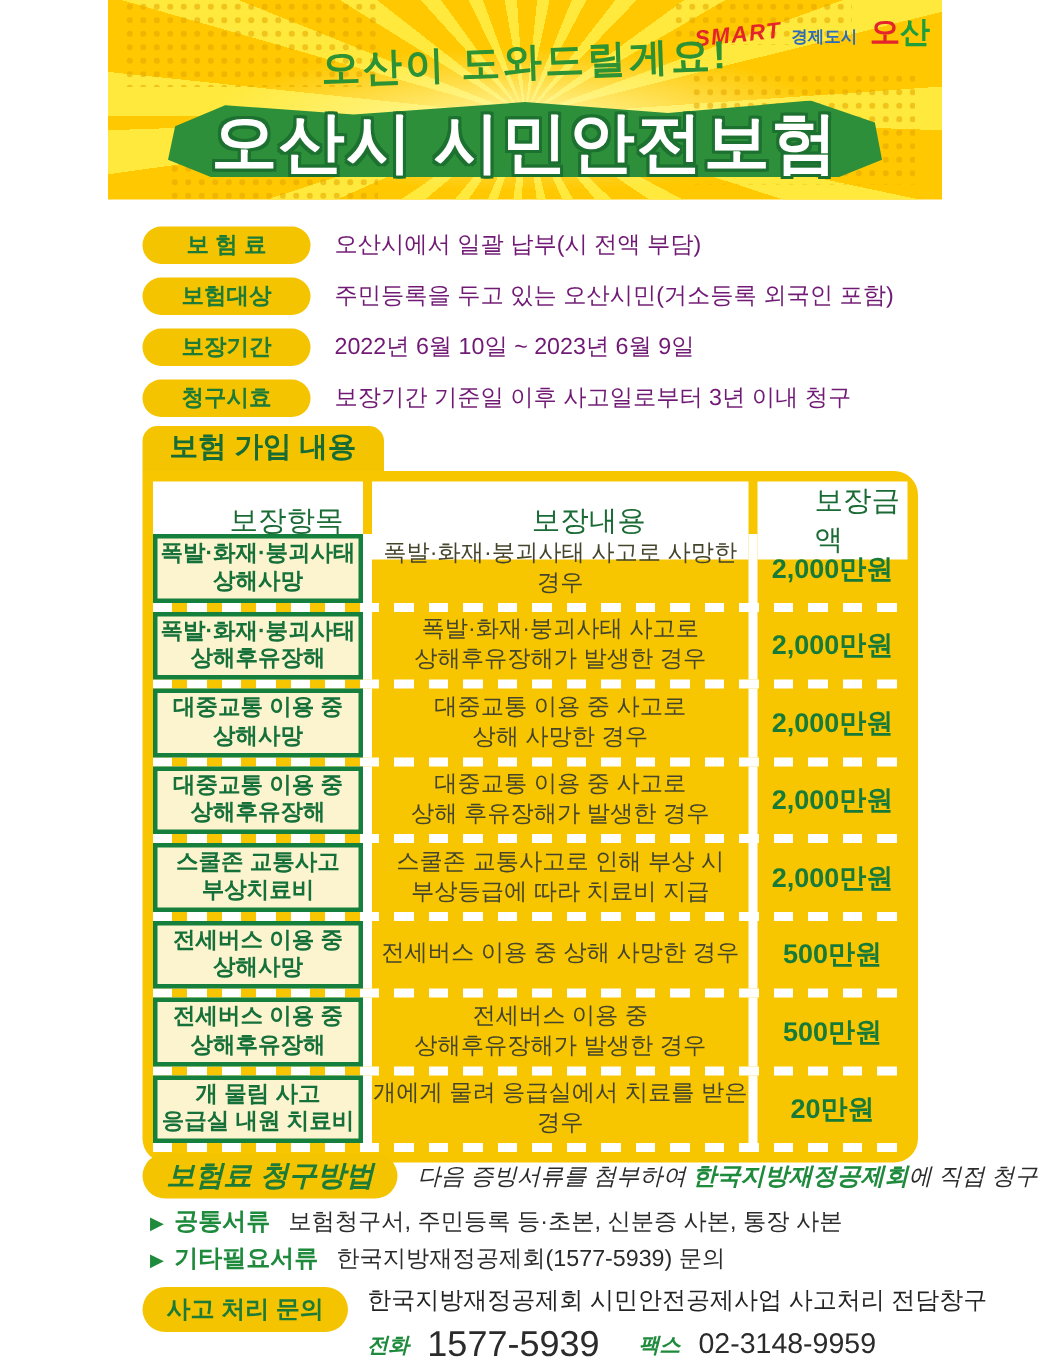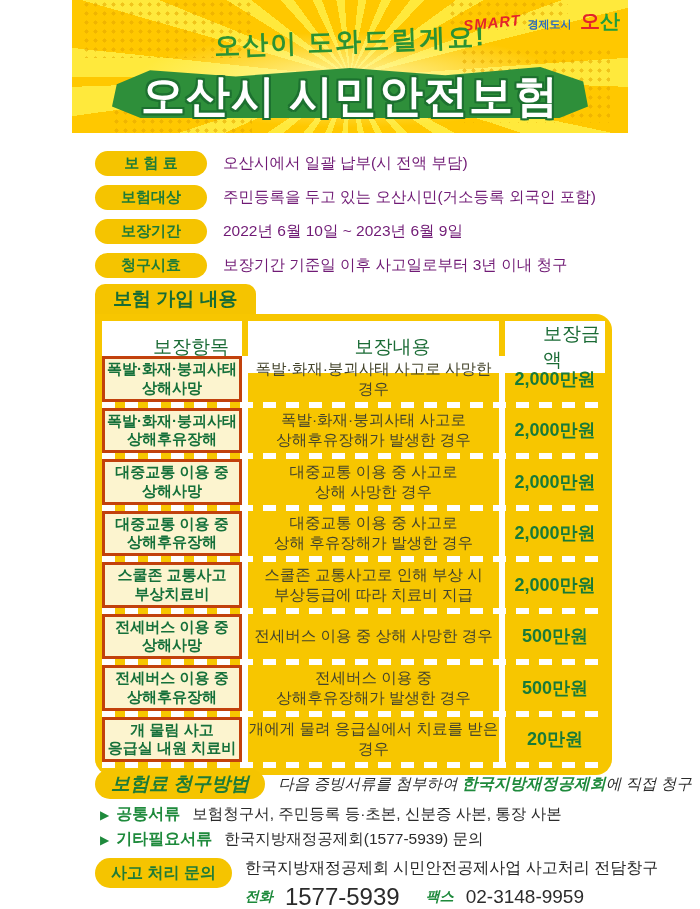--- a/index.html
+++ b/index.html
@@ -46,21 +46,21 @@
   .tab{position:absolute;left:95px;top:284px;height:30px;line-height:30px;padding:0 18px;
        background:#f5c400;border-radius:10px 10px 0 0;color:#176b35;font-weight:800;font-size:19px;}
   .table{position:absolute;left:95px;top:314px;width:517px;background:#f7c600;
          border-radius:0 16px 16px 16px;padding:7px;box-sizing:border-box;}
   .trow{display:grid;grid-template-columns:140px 6px 1fr 6px 100px;}
   .thead{height:27px;margin-bottom:8px;}
   .hcell{background:#ffffff;color:#1a6b35;font-weight:400;font-size:19px;
          display:flex;align-items:center;justify-content:center;padding-left:38px;}
   .drow{min-height:44px;}
   .gap{background:#ffffff;} .gap.transparent{background:rgba(0,0,0,0);}
-  .c1{background:#fcf4cf;border:3px solid #c2410c;color:#15703a;font-weight:800;font-size:15px;
+  .c1{background:#fcf4cf;border:3px solid #15803d;color:#15703a;font-weight:800;font-size:15px;
       display:flex;align-items:center;justify-content:center;text-align:center;
       white-space:pre-line;line-height:1.25;padding:1px 2px;}
   .c2{color:#45452c;font-size:15.5px;display:flex;align-items:center;justify-content:center;
       text-align:center;white-space:pre-line;line-height:1.3;}
   .c3{color:#187a38;font-weight:800;font-size:18px;
       display:flex;align-items:center;justify-content:center;}
   .sep{height:6px;background:repeating-linear-gradient(90deg,#ffffff 0 13px,rgba(0,0,0,0) 13px 23px);}
 
   
   .claim{position:absolute;left:95px;top:769px;display:flex;align-items:center;font-style:italic;}

